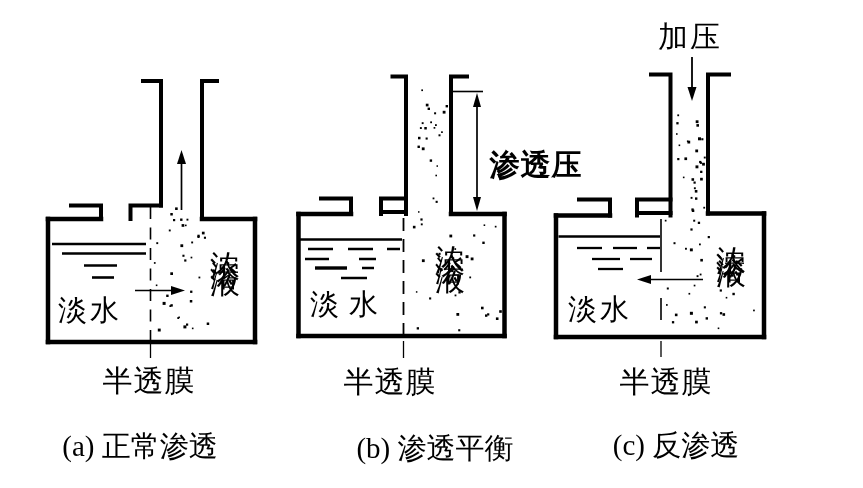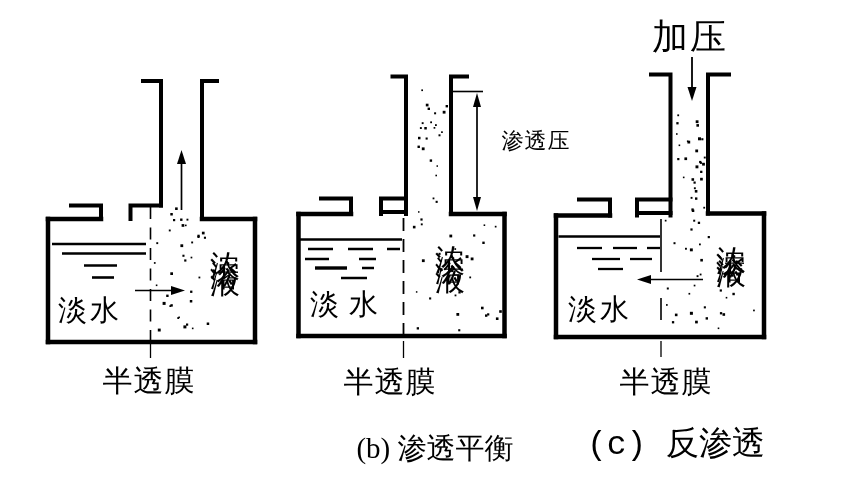--- a/index.html
+++ b/index.html
@@ -275,26 +275,27 @@
           <rect x="732.4" y="292.8" width="2.4" height="2.4"></rect>
           <rect x="753.1" y="309.6" width="1.7" height="1.7"></rect>
         </g>
 
   </g>
 </svg>
 
 <div class="lbl" style="left:90px;top:310px;font-size:29px;letter-spacing:3px;">淡水</div>
 <div class="vlbl" style="left:225px;top:227px;font-size:30px;letter-spacing:7.5px;">浓溶液</div>
 <div class="lbl" style="left:149px;top:381px;font-size:30px;letter-spacing:1px;">半透膜</div>
+<div class="lbl" style="left:140px;top:446px;font-size:29px;">(a) 正常渗透</div>
 
 <div class="lbl" style="left:349px;top:304px;font-size:29px;letter-spacing:10px;">淡水</div>
 <div class="vlbl" style="left:450px;top:221px;font-size:30px;letter-spacing:9px;">浓溶液</div>
-<div class="lbl" style="left:536px;top:141px;font-size:22px;letter-spacing:1px;">渗透压</div>
+<div class="lbl" style="left:536px;top:165px;font-size:30px;letter-spacing:1px;font-weight:bold;">渗透压</div>
 <div class="lbl" style="left:390px;top:382px;font-size:30px;letter-spacing:1px;">半透膜</div>
 <div class="lbl" style="left:415px;top:448px;font-size:29px;margin-left:20px;">(b) 渗透平衡</div>
 
-<div class="lbl" style="left:690px;top:37px;font-size:36px;letter-spacing:2px;">加压</div>
+<div class="lbl" style="left:690px;top:37px;font-size:30px;letter-spacing:2px;">加压</div>
 <div class="lbl" style="left:600px;top:309px;font-size:29px;letter-spacing:3px;">淡水</div>
 <div class="vlbl" style="left:731px;top:222px;font-size:30px;letter-spacing:5.5px;">浓溶液</div>
 <div class="lbl" style="left:666px;top:382px;font-size:30px;letter-spacing:1px;">半透膜</div>
-<div class="lbl" style="left:676px;top:445px;font-size:33px;font-family:Liberation Mono, monospace;">(c) 反渗透</div>
+<div class="lbl" style="left:676px;top:445px;font-size:29px;">(c) 反渗透</div>
 
 </div>
 
 </body></html>

